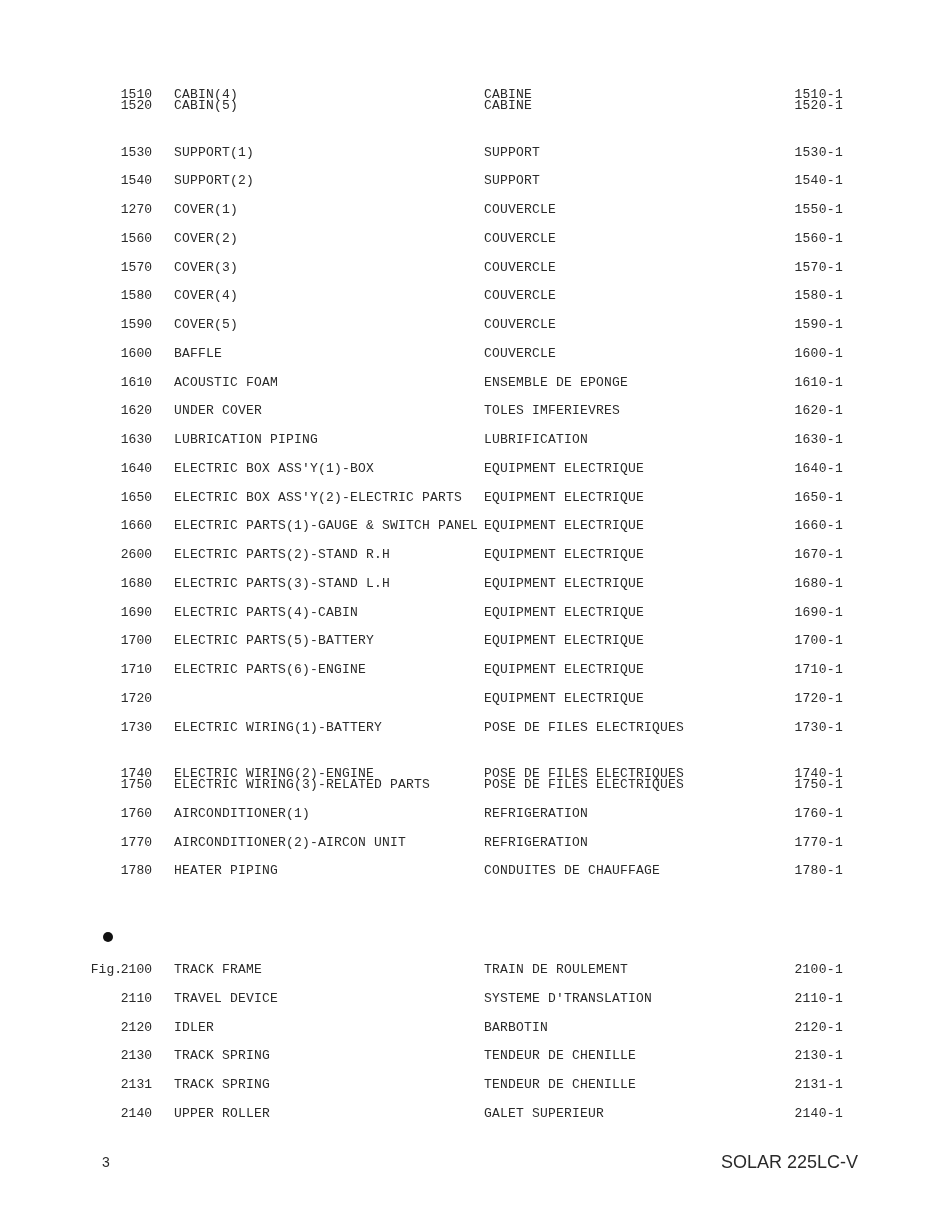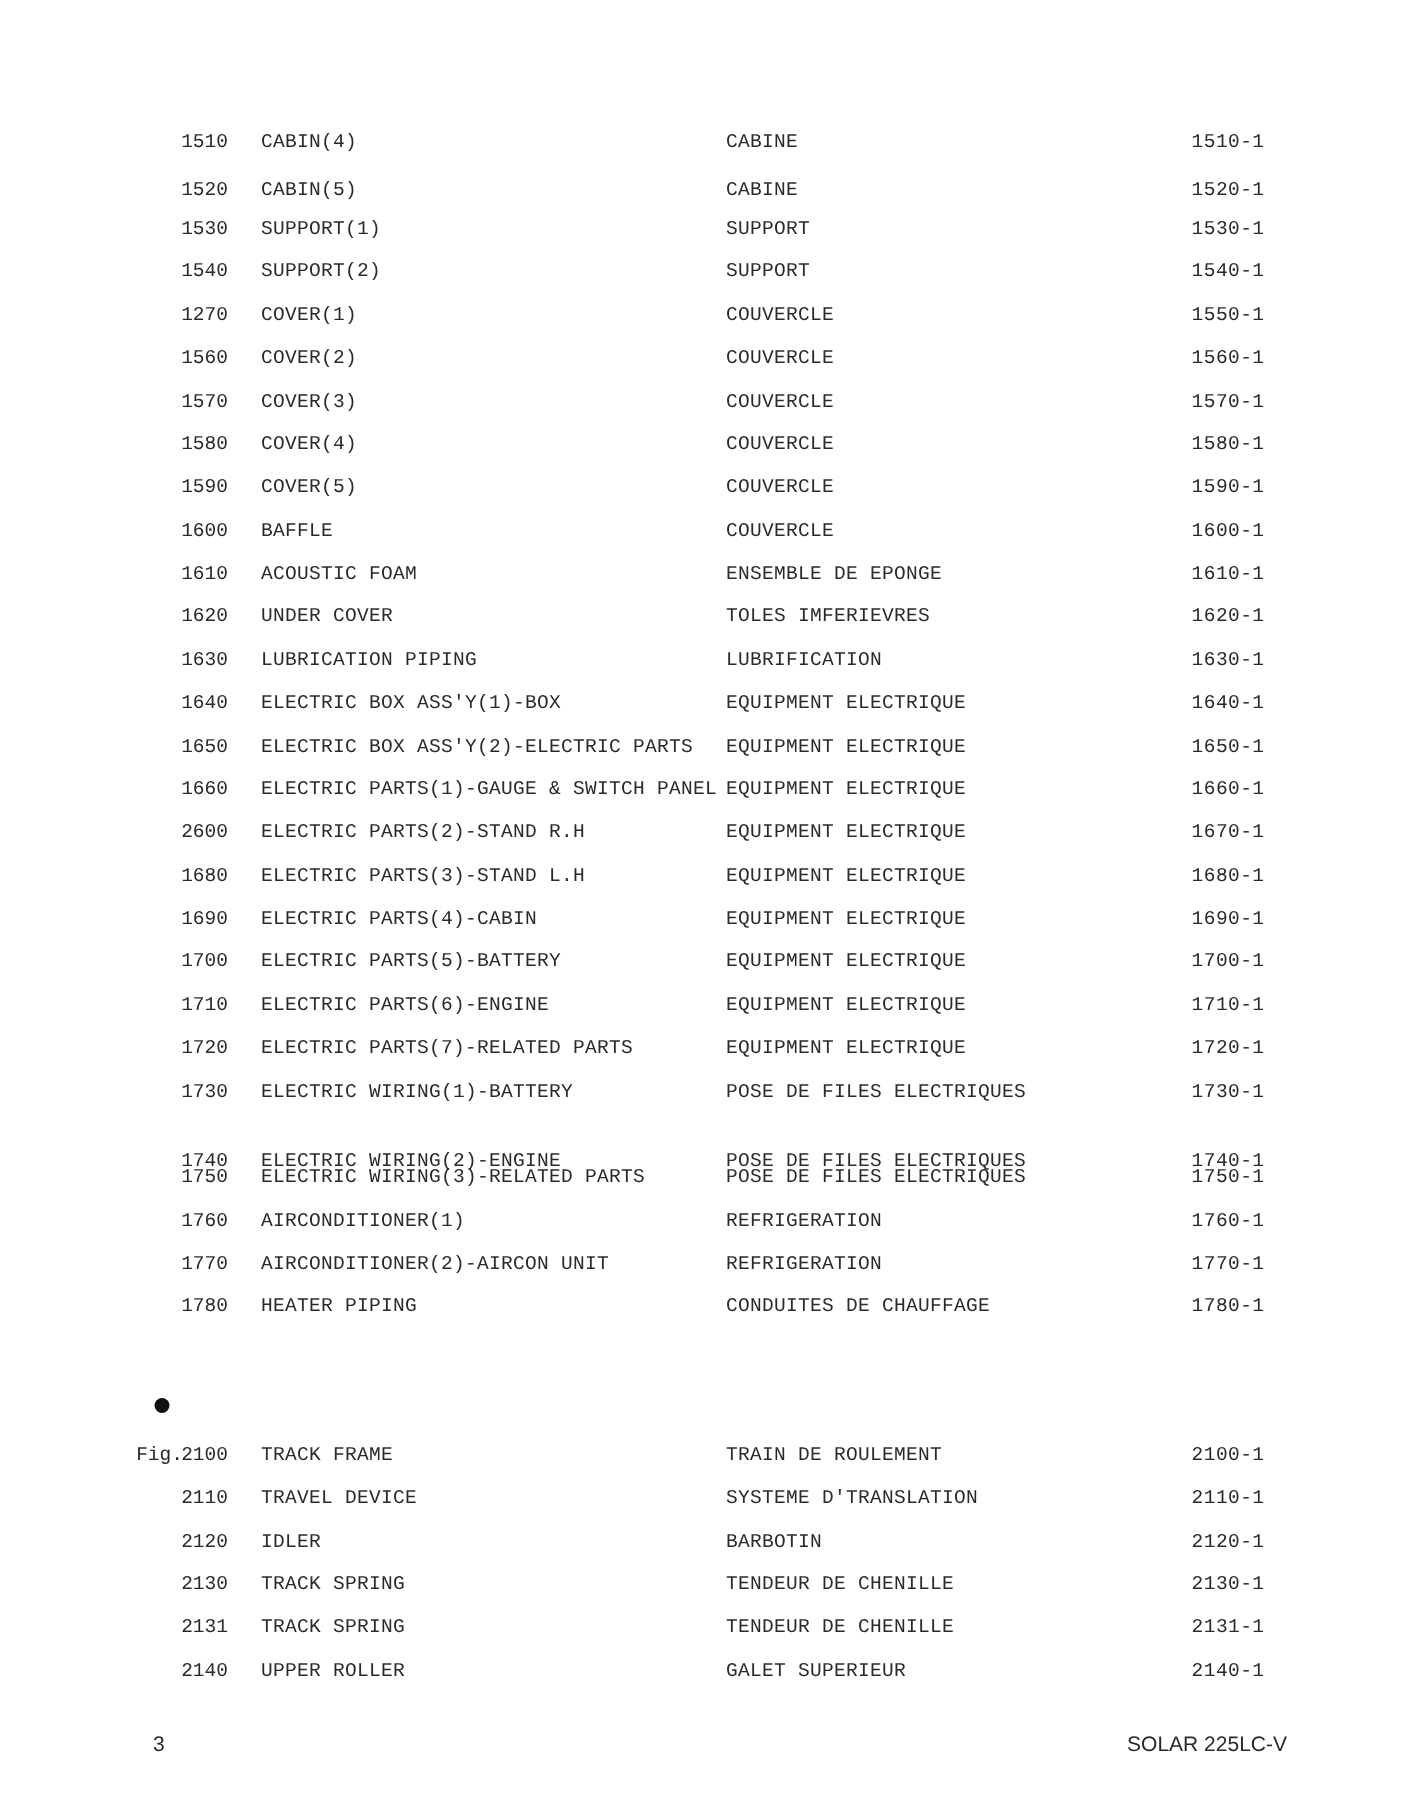--- a/index.html
+++ b/index.html
@@ -15,33 +15,33 @@
   .num { position: absolute; right: calc(935px - 152px); text-align: right; }
   .fig { position: absolute; right: calc(935px - 122px); text-align: right; }
   .name { position: absolute; left: 174px; letter-spacing: 0.2px; }
   .fr { position: absolute; left: 484px; letter-spacing: 0.2px; }
   .ref { position: absolute; right: calc(935px - 843px); text-align: right; letter-spacing: 0.3px; }
   .bullet {
     position: absolute; left: 103px; top: 932px; width: 10px; height: 10px;
     border-radius: 50%; background: #111;
   }
   .footer-left { position: absolute; left: 102px; top: 1152px; font-size: 14px; line-height: 20px; }
-  .footer-right { position: absolute; right: calc(935px - 858px); top: 1152px; font-size: 14px; line-height: 20px; }
+  .footer-right { position: absolute; right: calc(935px - 858px); top: 1152px; font-size: 18px; line-height: 20px; }
 </style>
 </head>
 <body>
 
 <div id="section1">
     <div class="row" style="top: 85px;">
       <span class="num">1510</span>
       <span class="name">CABIN(4)</span>
       <span class="fr">CABINE</span>
       <span class="ref">1510-1</span>
     </div>
-    <div class="row" style="top: 117px;">
+    <div class="row" style="top: 96px;">
       <span class="num">1520</span>
       <span class="name">CABIN(5)</span>
       <span class="fr">CABINE</span>
       <span class="ref">1520-1</span>
     </div>
     <div class="row" style="top: 142.5px;">
       <span class="num">1530</span>
       <span class="name">SUPPORT(1)</span>
       <span class="fr">SUPPORT</span>
       <span class="ref">1530-1</span>
@@ -149,21 +149,20 @@
       <span class="ref">1700-1</span>
     </div>
     <div class="row" style="top: 660px;">
       <span class="num">1710</span>
       <span class="name">ELECTRIC PARTS(6)-ENGINE</span>
       <span class="fr">EQUIPMENT ELECTRIQUE</span>
       <span class="ref">1710-1</span>
     </div>
     <div class="row" style="top: 688.75px;">
       <span class="num">1720</span>
-      <span class="name">ELECTRIC PARTS(7)-RELATED PARTS</span>
       <span class="fr">EQUIPMENT ELECTRIQUE</span>
       <span class="ref">1720-1</span>
     </div>
     <div class="row" style="top: 717.5px;">
       <span class="num">1730</span>
       <span class="name">ELECTRIC WIRING(1)-BATTERY</span>
       <span class="fr">POSE DE FILES ELECTRIQUES</span>
       <span class="ref">1730-1</span>
     </div>
     <div class="row" style="top: 764px;">

